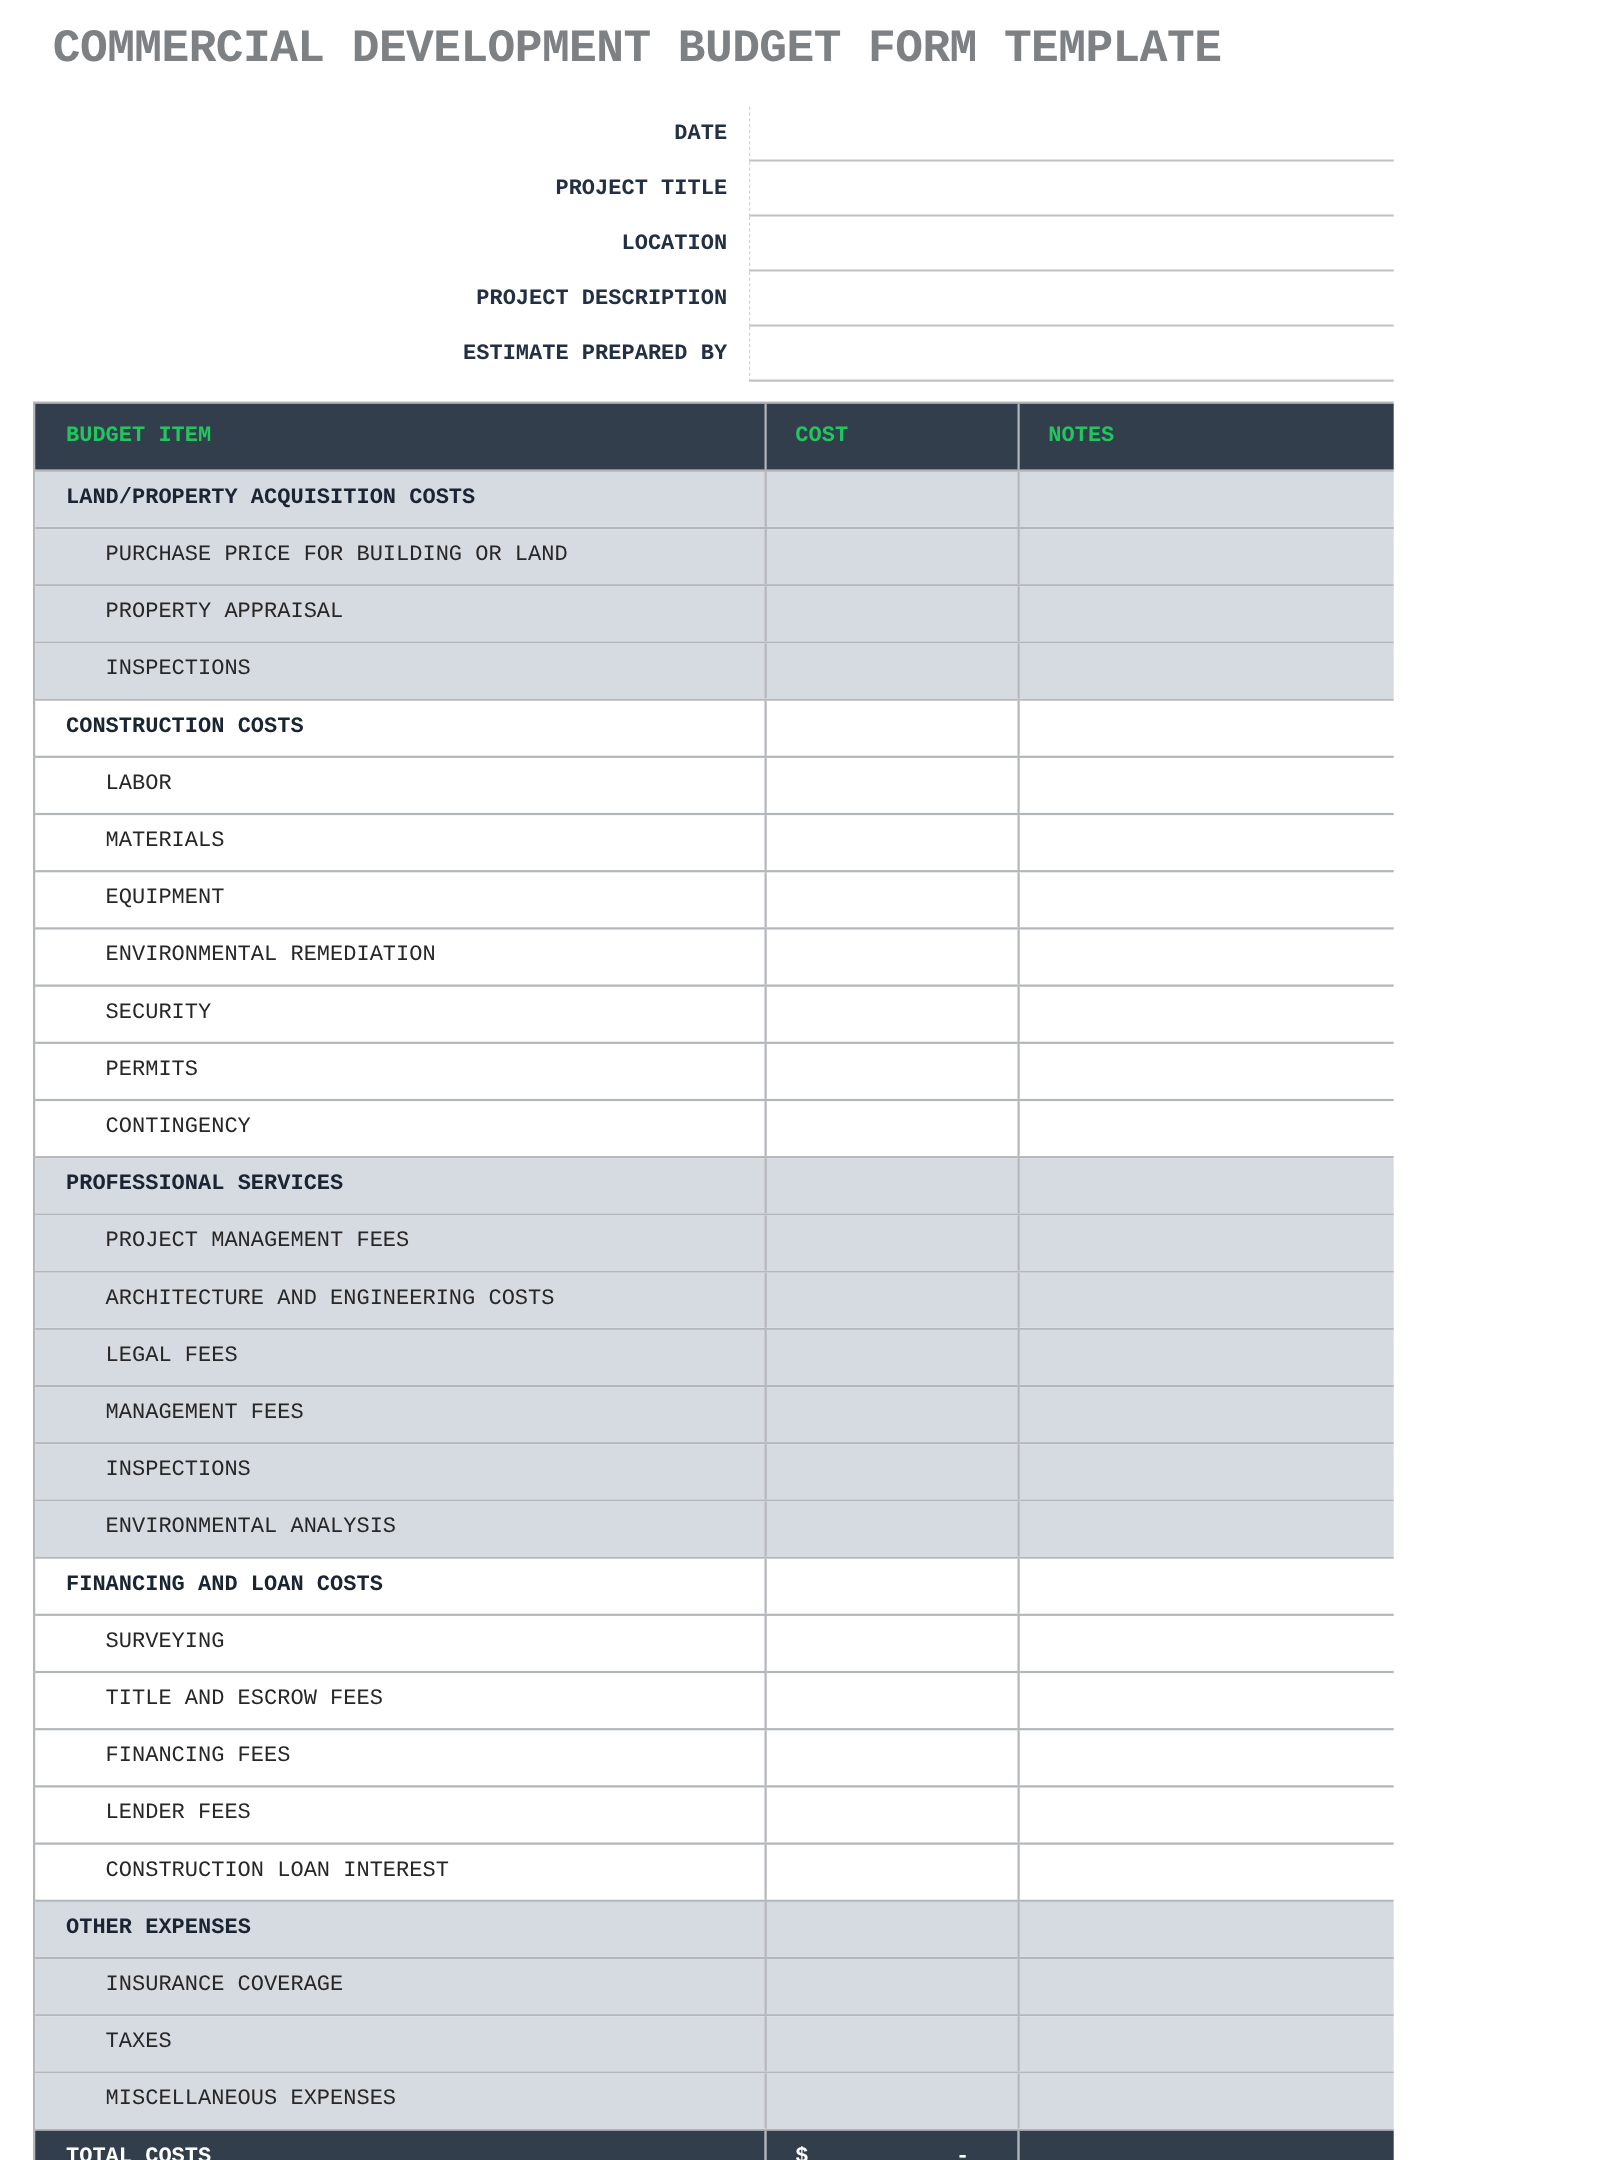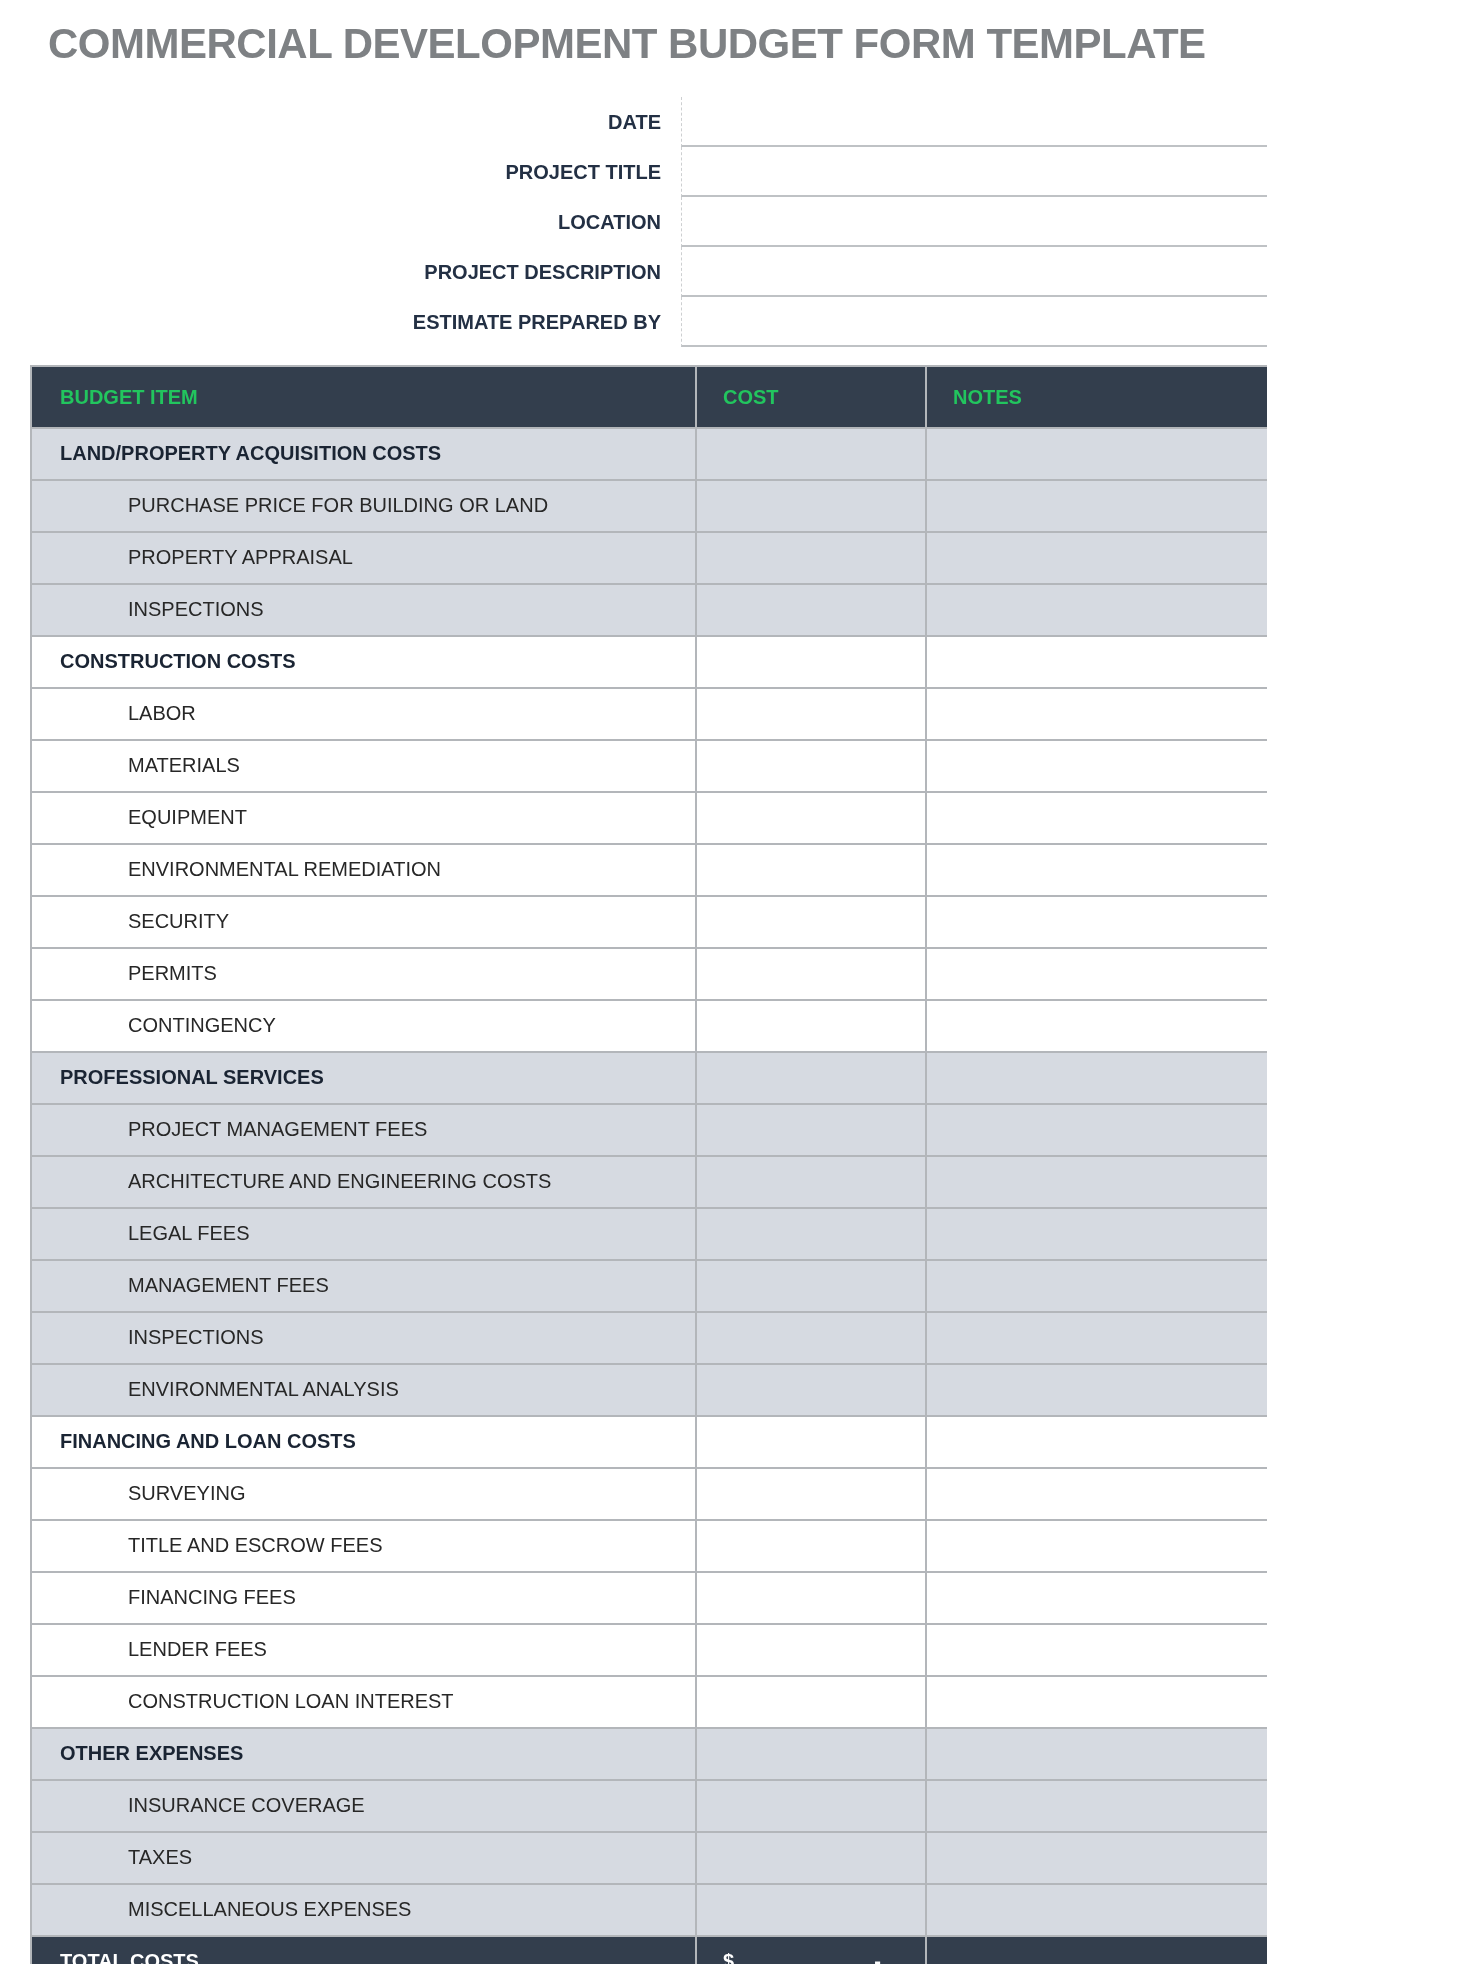--- a/index.html
+++ b/index.html
@@ -1,21 +1,21 @@
 <!DOCTYPE html>
 <html style="--header-navy: #333E4D; --row-gray: #D6DAE1; --border-gray: #B3B6BA; --field-border: #BFC2C5; --title-gray: #7E8184; --label-navy: #233044;"><head>
 <meta charset="utf-8">
 <style>
   html, body { margin: 0; padding: 0; background: #ffffff; }
   .page {
     position: relative;
     width: 1267px;
     height: 1964px;
     background: #fff;
-    font-family: Liberation Sans, sans-serif;
+    font-family: Liberation Mono, monospace;
     overflow: hidden;
   }
   .page-title {
     position: absolute;
     left: 48px;
     top: 20px;
     margin: 0;
     font-size: 42px;
     font-weight: bold;
     letter-spacing: -0.5px;
@@ -79,21 +79,21 @@
   .trow { height: 50px; border-top: 2px solid var(--border-gray, #B3B6BA); }
   .cell { box-sizing: border-box; overflow: hidden; white-space: nowrap; }
   .trow .cell { line-height: 48px; font-size: 20px; }
   .col-item { padding-left: 28px; }
   .col-cost, .col-notes {
     border-left: 2px solid var(--border-gray, #B3B6BA);
     padding-left: 26px;
   }
   .shade-gray .cell { background: var(--row-gray, #D6DAE1); }
   .section-row .col-item { font-weight: bold; color: #1A2433; }
-  .item-row .col-item { padding-left: 96px; color: #272727; }
+  .item-row .col-item { padding-left: 64px; color: #272727; }
   .total-row .cell {
     background: var(--header-navy, #333E4D);
     color: #ffffff;
     font-weight: bold;
   }
   .total-cost {
     display: flex;
     justify-content: space-between;
     padding-right: 44px;
   }

